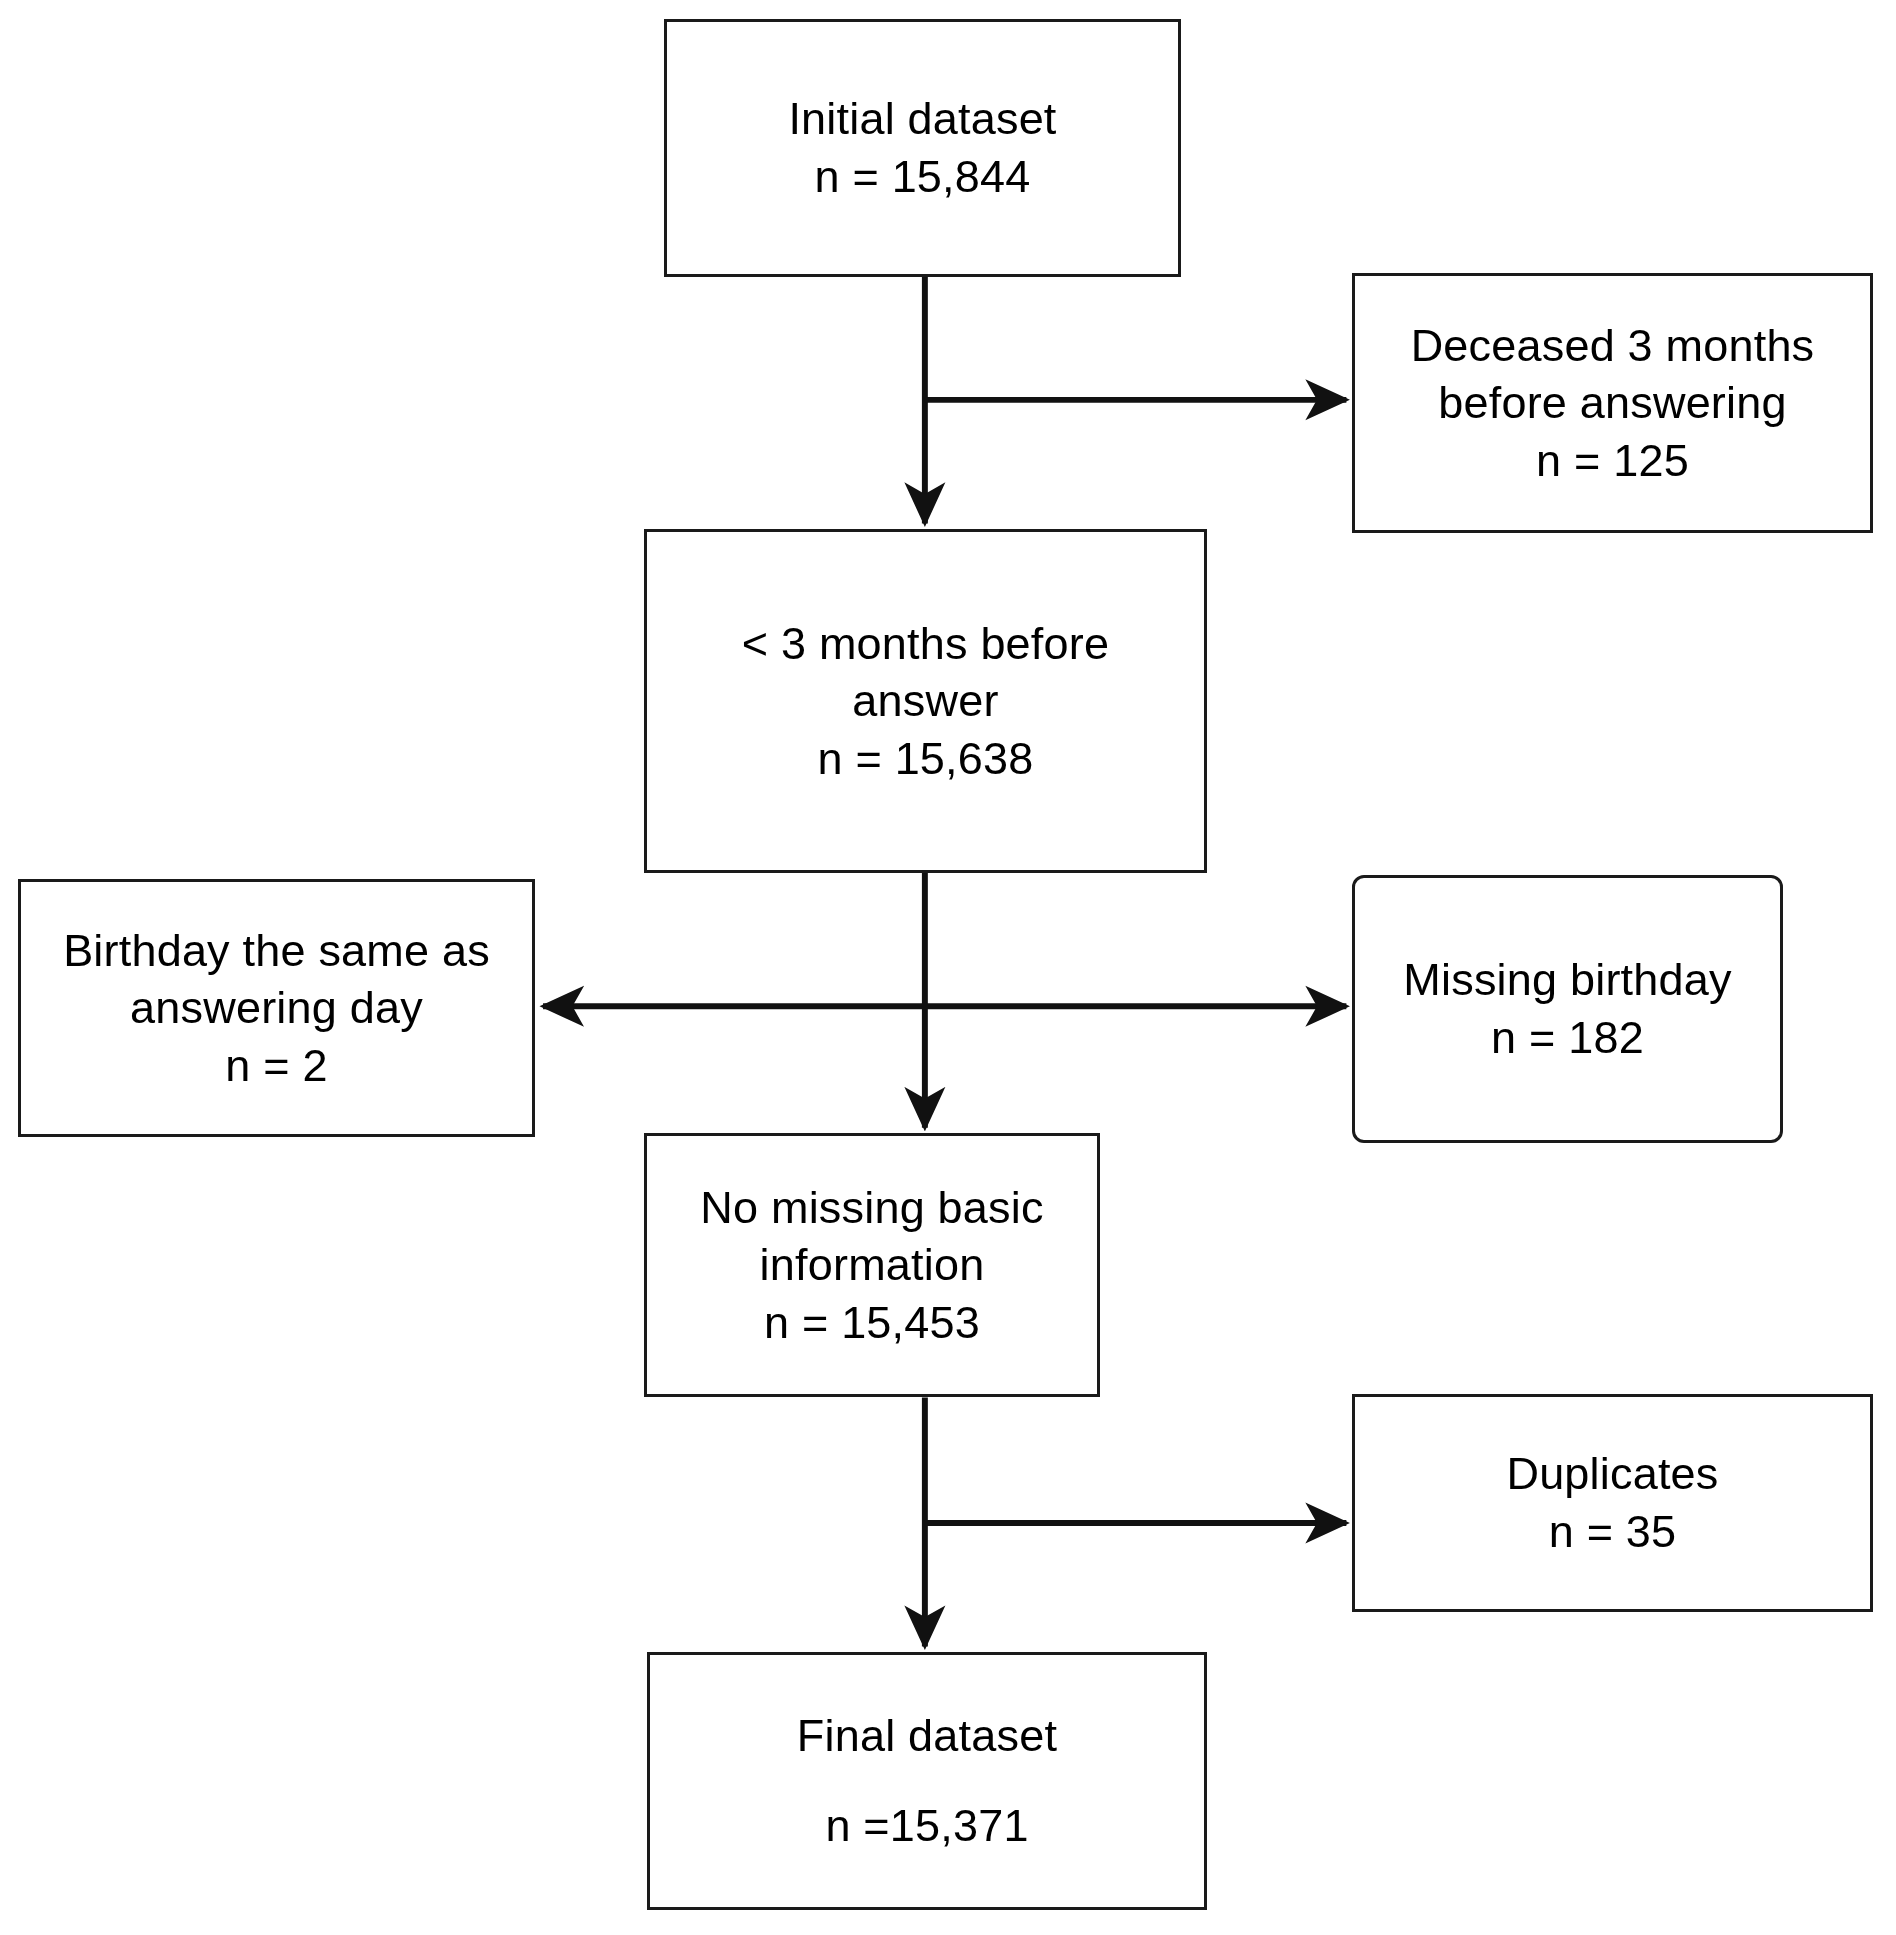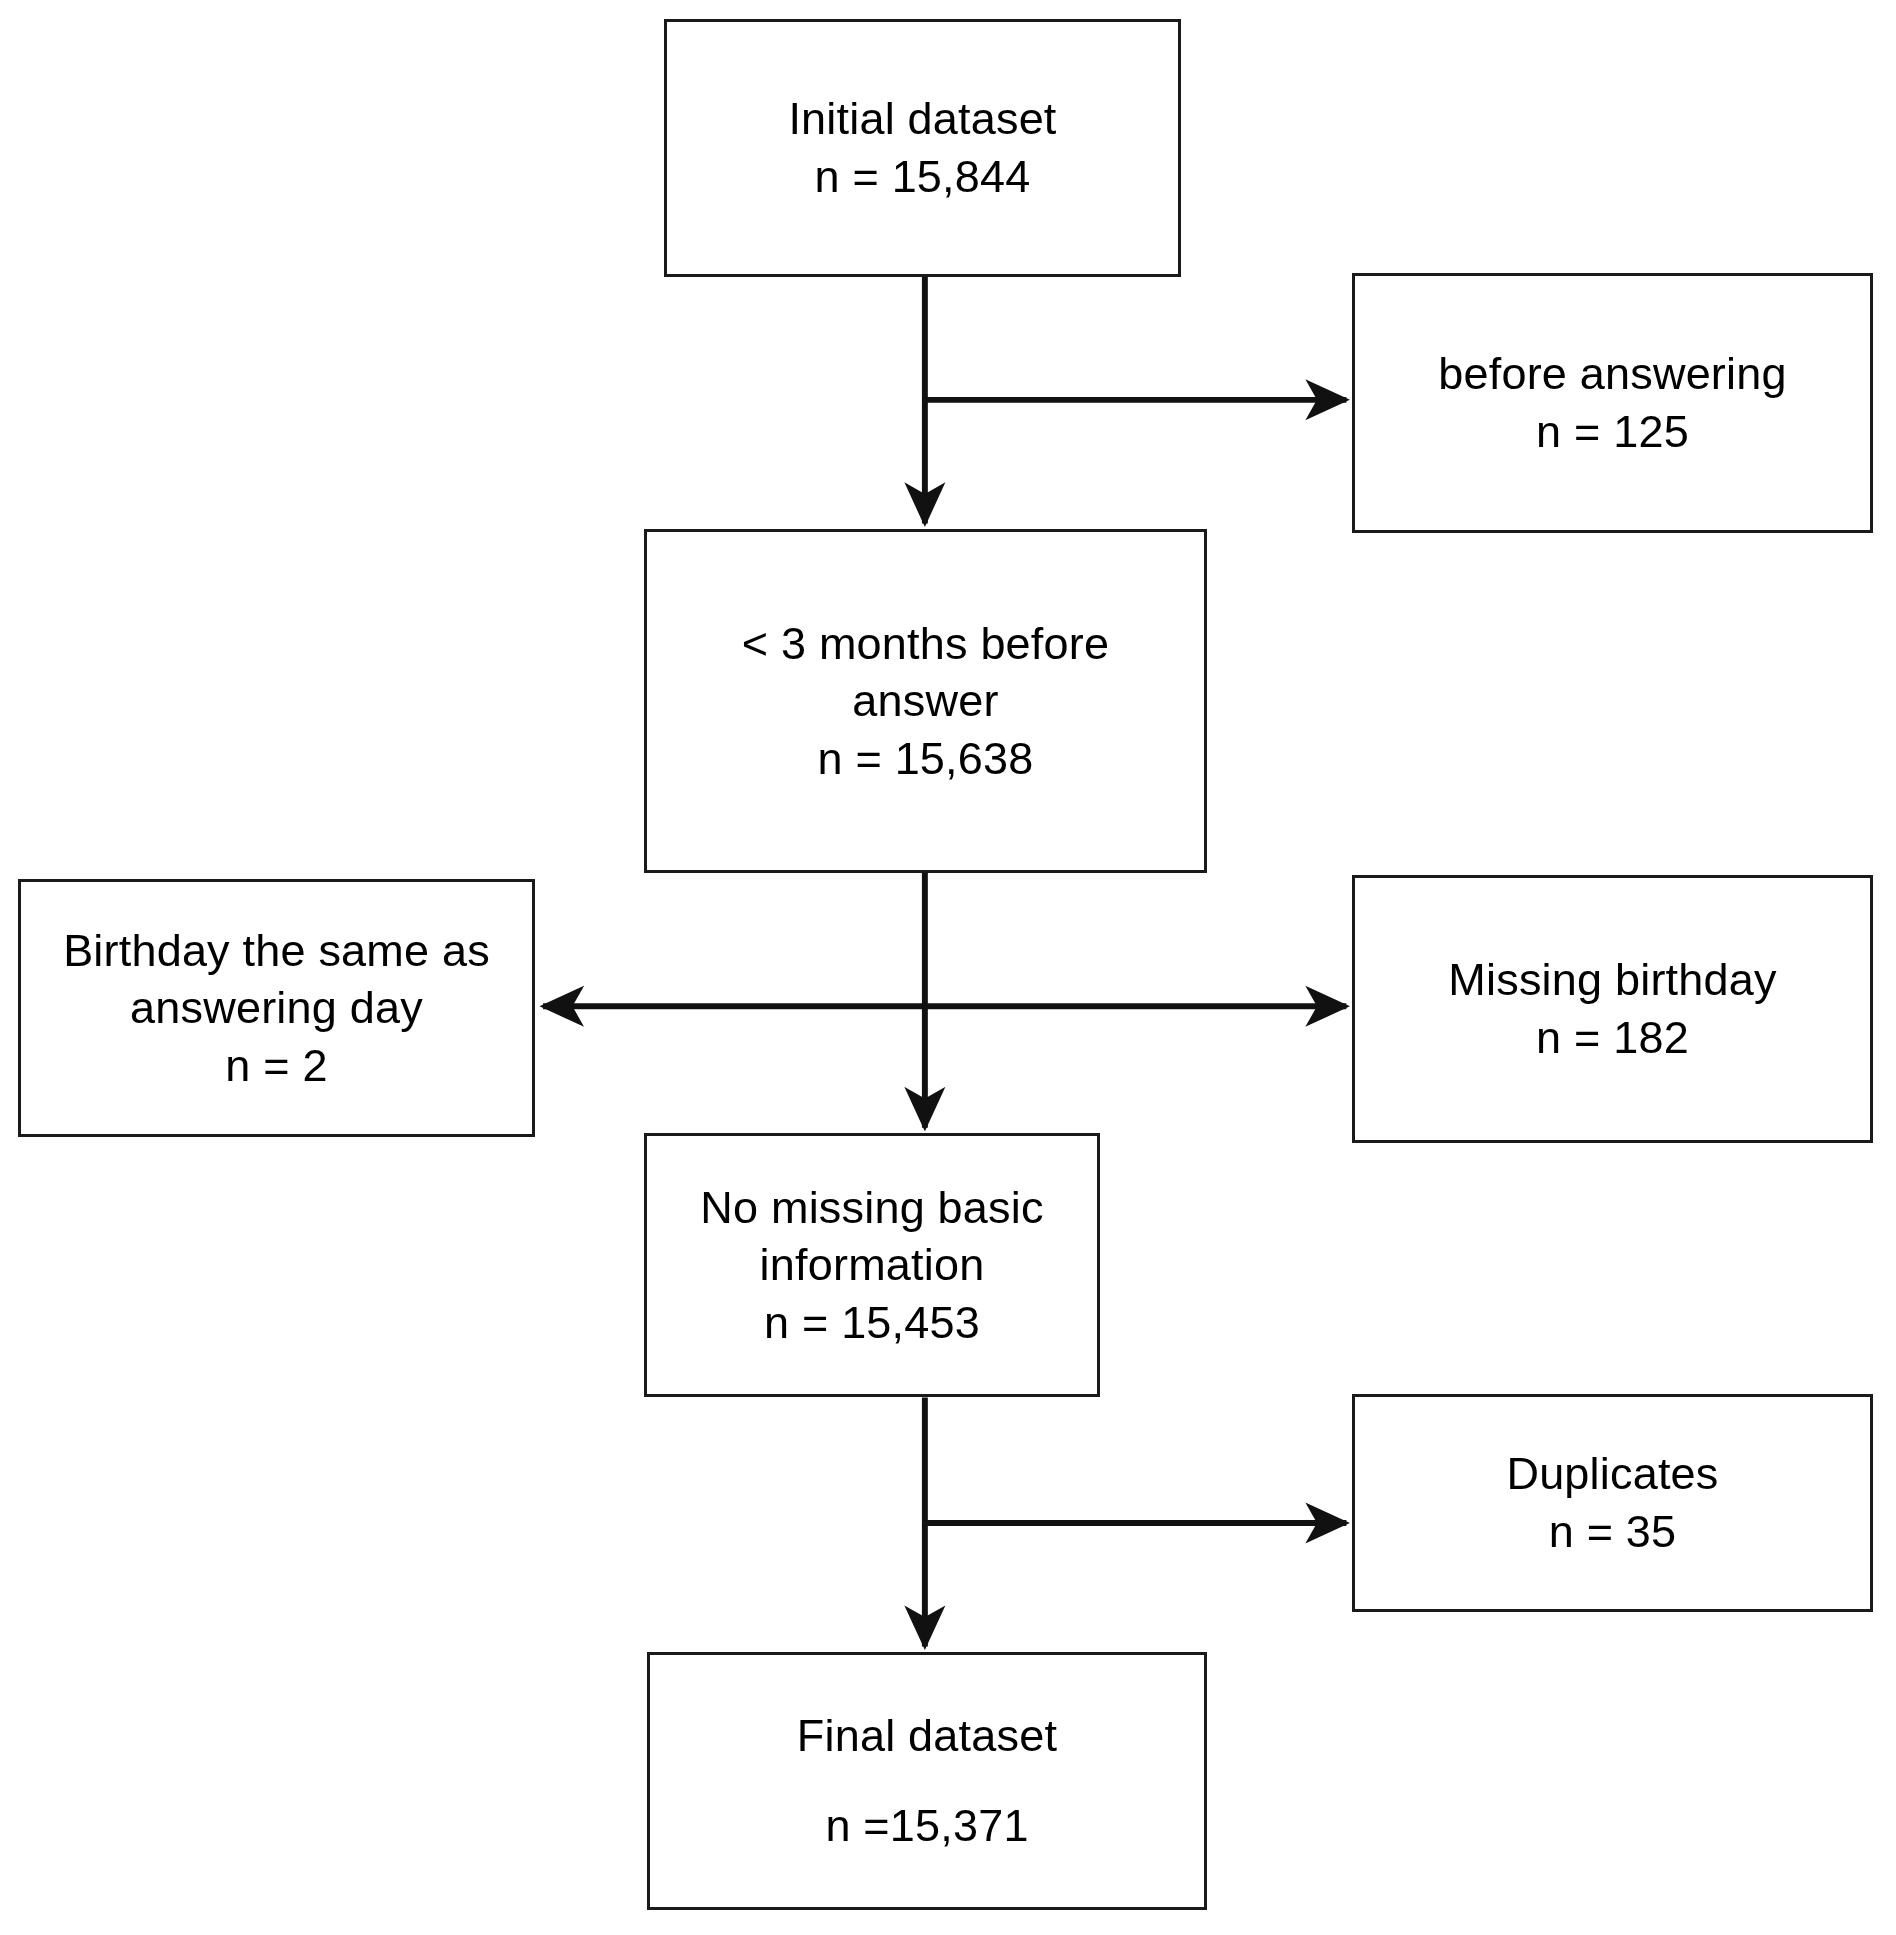--- a/index.html
+++ b/index.html
@@ -32,21 +32,21 @@
   }
   .node .line {
     display: block;
     white-space: nowrap;
   }
   
   #node-initial        { left: 664px; top:   19px; width: 517px; height: 258px; }
   #node-deceased       { left: 1352px; top:  273px; width: 521px; height: 260px; }
   #node-alive          { left:  644px; top:  529px; width: 563px; height: 344px; }
   #node-birthday       { left:   18px; top: 879px; width: 517px; height: 258px; text-align: center; }
-  #node-missing-bday   { left: 1352px; top: 875px; width: 521px; height: 268px; }
+  #node-missing-bday   { left: 1352px; top: 875px; width: 431px; height: 268px; border-radius: 12px; }
   #node-no-missing     { left:  644px; top: 1133px; width: 456px; height: 264px; }
   #node-duplicates     { left: 1352px; top: 1394px; width: 521px; height: 218px; }
   #node-final          { left:  647px; top: 1652px; width: 560px; height: 258px; gap: 32px; }
 
   
   #connectors {
     position: absolute;
     left: 0; top: 0;
     width: 1896px;
     height: 1936px;
@@ -92,20 +92,21 @@
       <line x1="1400" y1="2305" x2="2038" y2="2305" stroke="#111111" stroke-width="9" marker-end="url(#arrow-end)"></line>
     </g>
   </svg>
 
   <div class="node" id="node-initial">
     <span class="line">Initial dataset</span>
     <span class="line">n = 15,844</span>
   </div>
 
   <div class="node" id="node-deceased">
+    <span class="line">Deceased 3 months</span>
     <span class="line">before answering</span>
     <span class="line">n = 125</span>
   </div>
 
   <div class="node" id="node-alive">
     <span class="line">&lt; 3 months before</span>
     <span class="line">answer</span>
     <span class="line">n = 15,638</span>
   </div>
 

